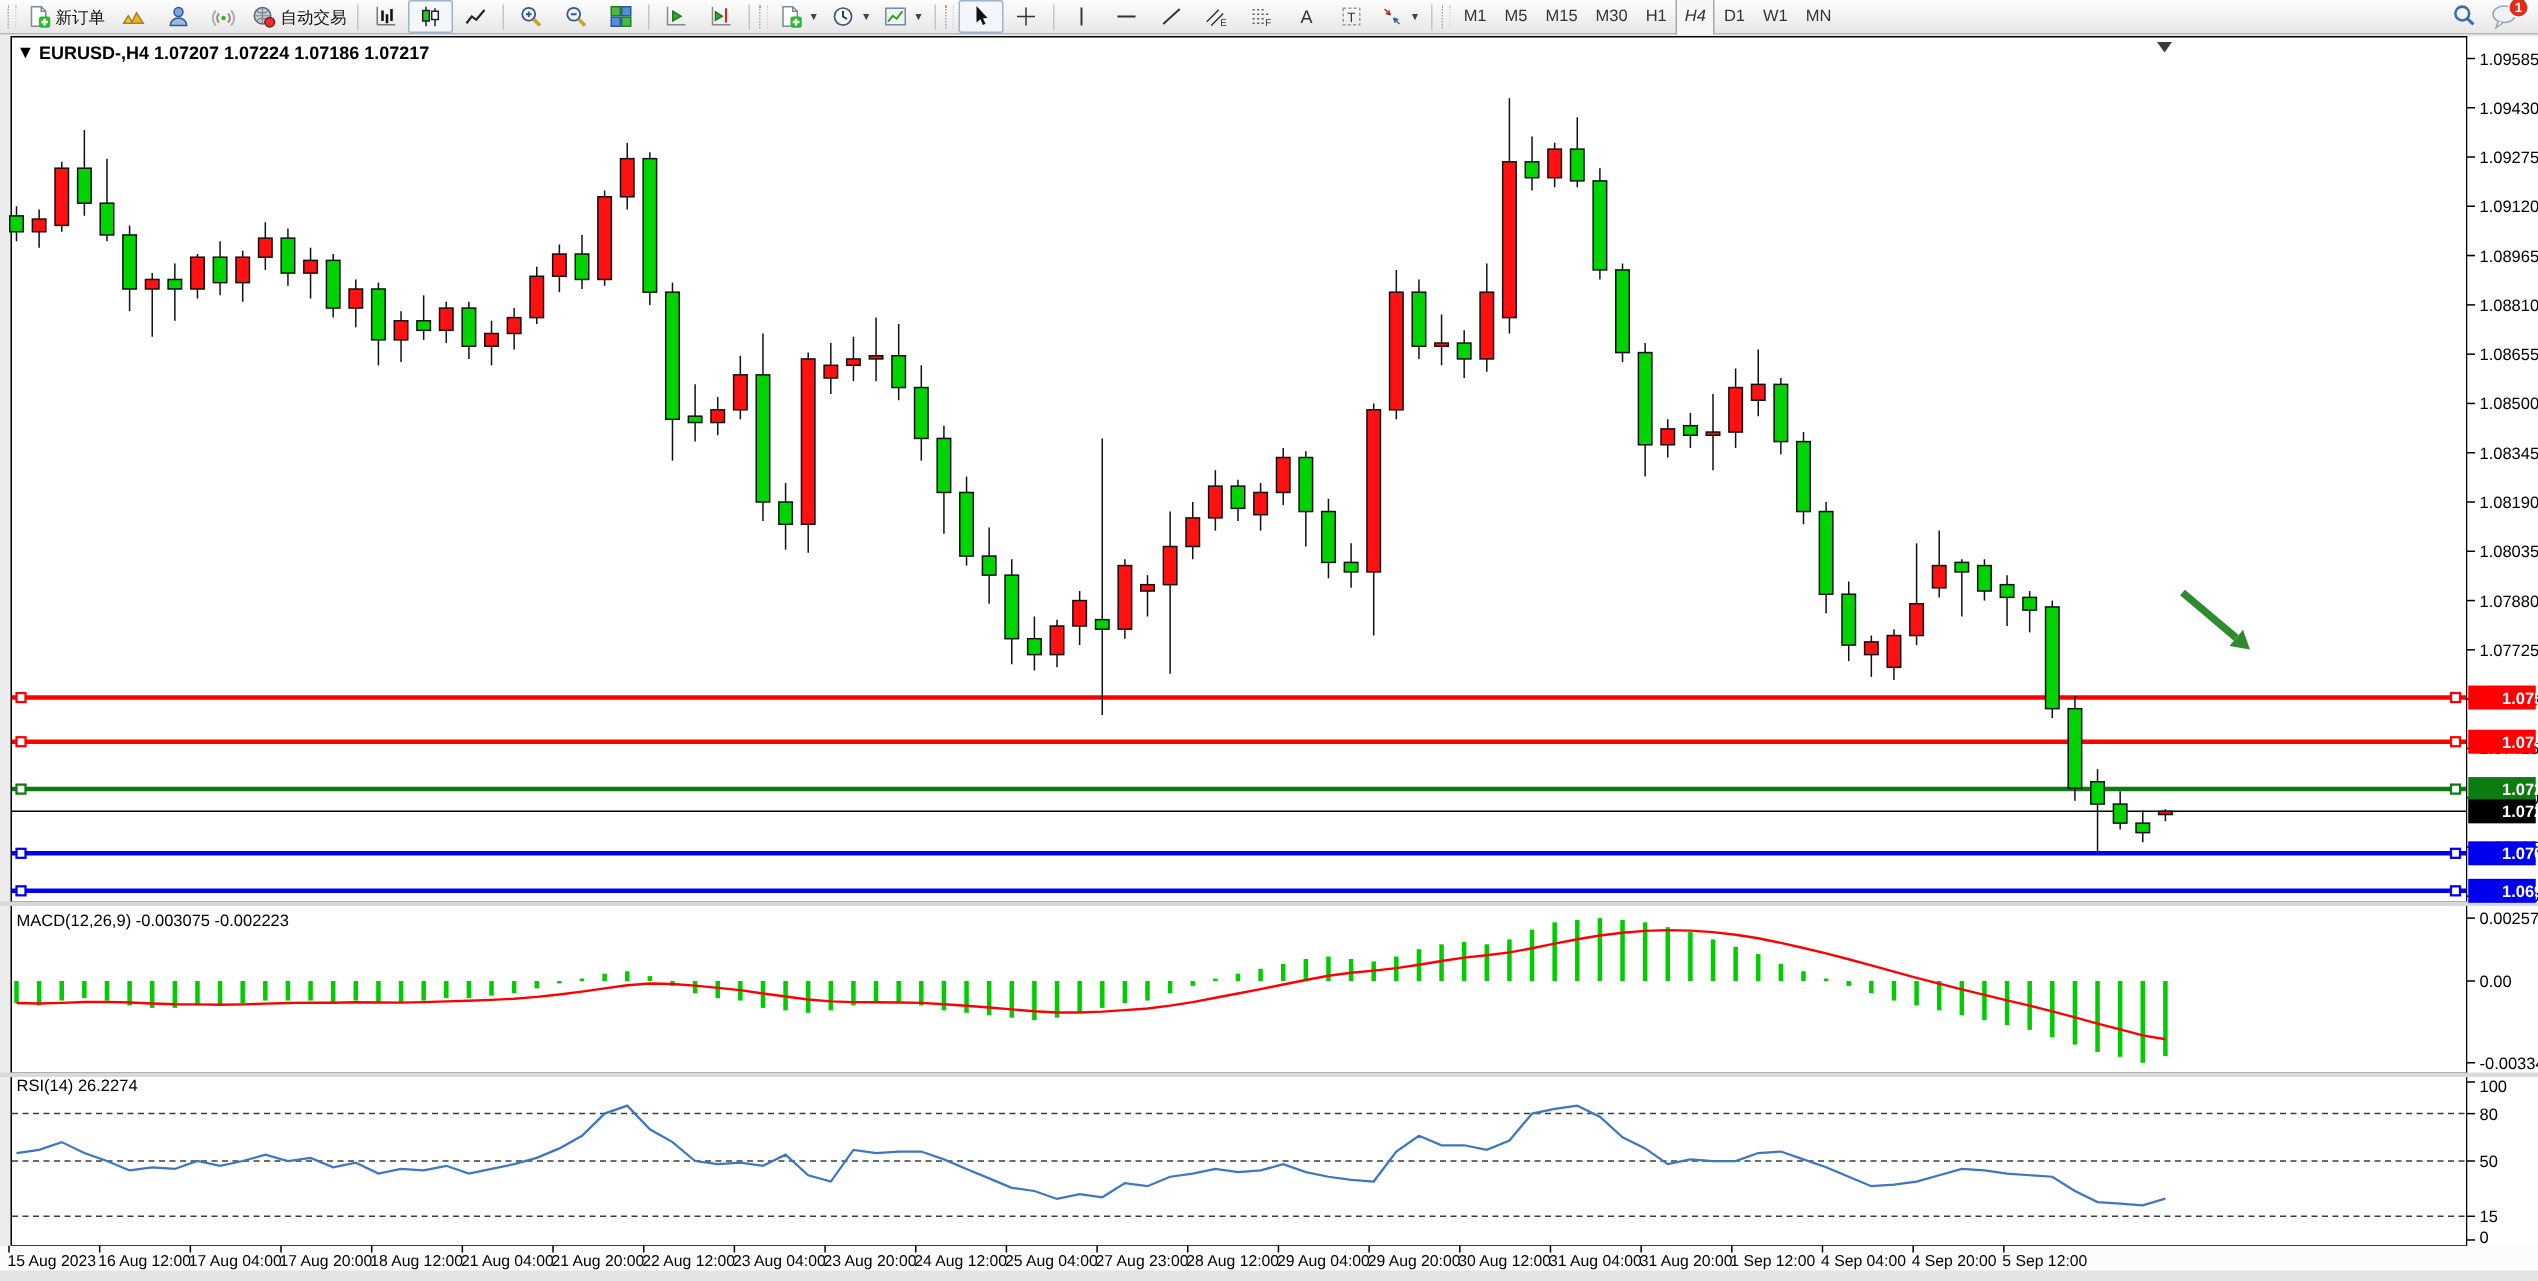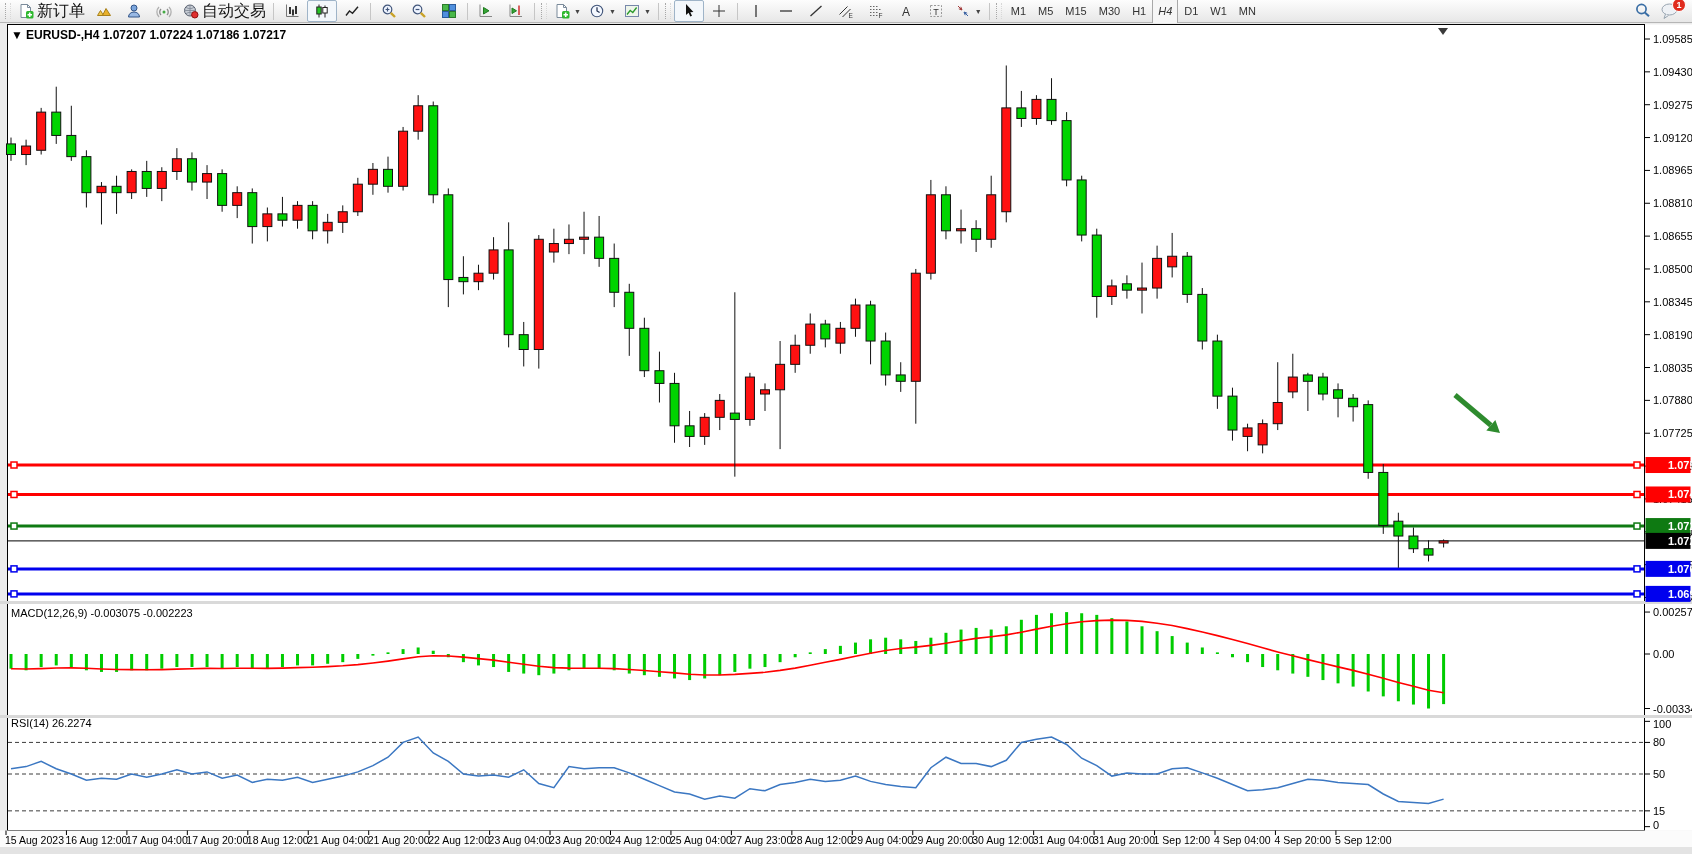--- a/index.html
+++ b/index.html
@@ -3,21 +3,21 @@
 <meta charset="utf-8">
 <style>
   html,body{margin:0;padding:0;background:#ececec;width:1692px;height:854px;overflow:hidden;
     font-family:"Liberation Sans",sans-serif;-webkit-font-smoothing:antialiased;}
   #app{width:1692px;height:854px;position:relative;}
   #toolbar{height:23px;background:linear-gradient(#fdfdfd,#e7e7e7);border-bottom:1px solid #b5b5b5;
     display:flex;align-items:center;padding:0 2px;box-sizing:border-box;white-space:nowrap;}
   .tb-btn{height:20px;min-width:22px;display:inline-flex;align-items:center;justify-content:center;
     gap:3px;padding:0 3px;border:1px solid transparent;border-radius:2px;color:#222;cursor:default;}
   .tb-btn.active{border:1px solid #9fb4c8;background:#f3f7fb;}
-  .tb-label{font-size:16px;color:#111;}
+  .tb-label{font-size:11px;color:#111;}
   .caret{font-size:7px;color:#444;margin-left:1px;}
   .tb-sep{width:1px;height:17px;background:#c6c6c6;margin:0 3px;flex:0 0 auto;}
   .tb-handle{width:4px;height:16px;margin:0 3px;border-left:1px dotted #a8a8a8;border-right:1px dotted #d8d8d8;flex:0 0 auto;}
   .tf-btn{height:19px;padding:18px 5px;font-size:11px;color:#333;border:1px solid transparent;display:inline-flex;align-items:center;}
   .tf-btn.active{border:1px solid #a8a8a8;background:#f6f6f6;font-style:italic;}
   #tb-right{margin-left:auto;display:flex;align-items:center;gap:8px;padding-right:10px;}
   .badge-wrap{position:relative;display:inline-flex;}
   .badge{position:absolute;top:-4px;right:-6px;background:#e02b1d;color:#fff;font-size:9px;font-weight:bold;
     border-radius:7px;min-width:12px;height:12px;line-height:12px;text-align:center;border:1px solid #fff;}
   svg text{font-family:"Liberation Sans",sans-serif;}

